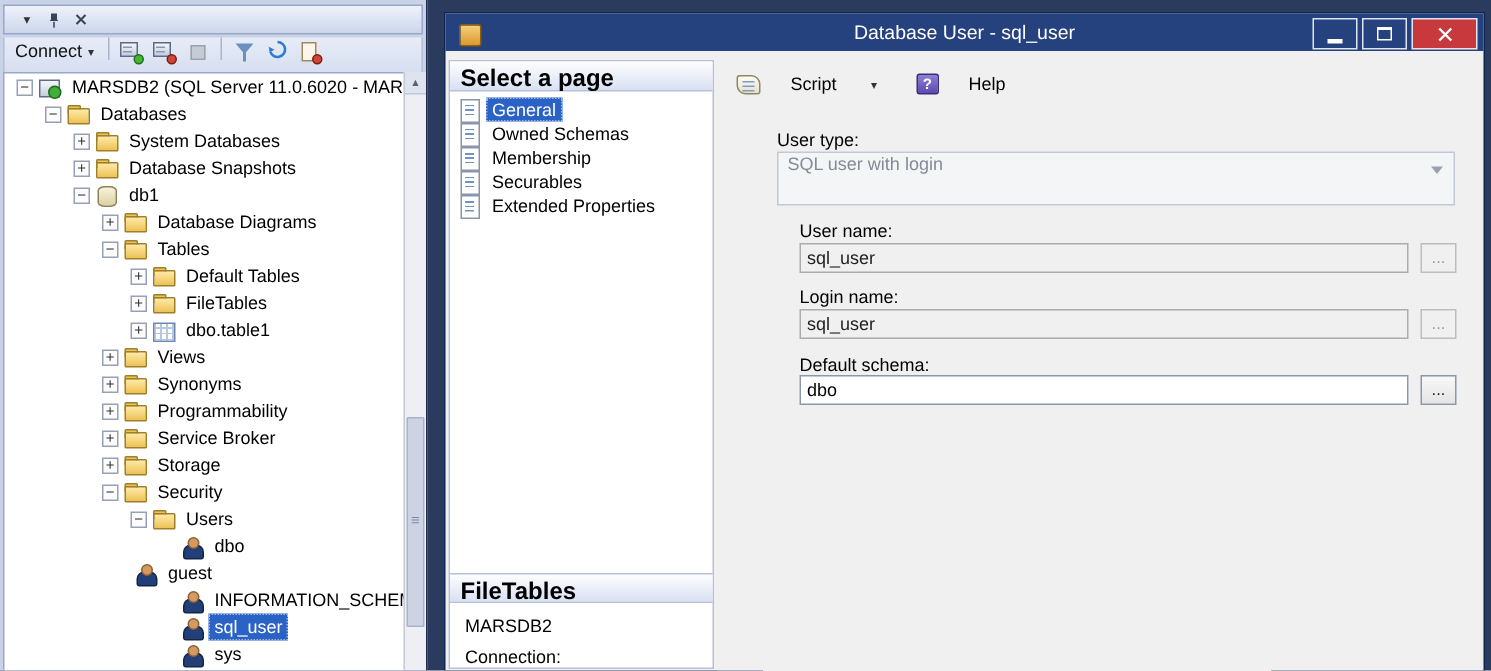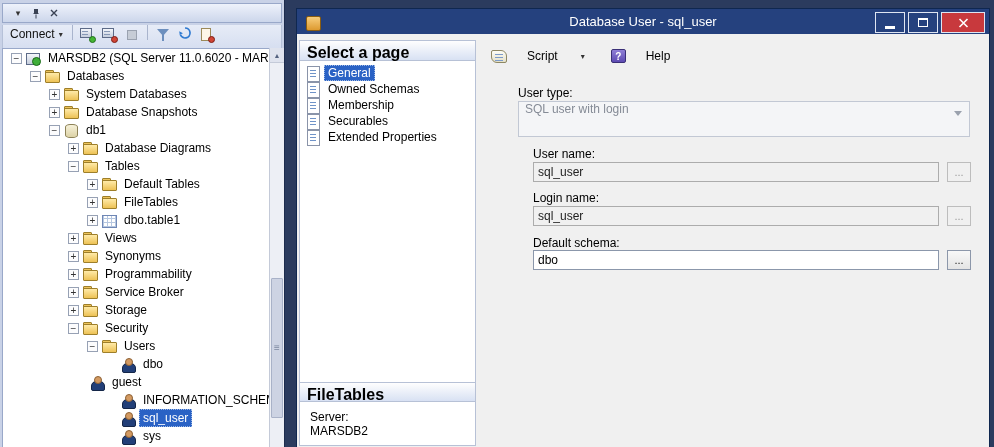--- a/index.html
+++ b/index.html
@@ -329,21 +329,20 @@
             <span class="mini mini-page"></span>
             <span class="pg-label">Securables</span>
           </div>
           <div class="page-item">
             <span class="mini mini-page"></span>
             <span class="pg-label">Extended Properties</span>
           </div>
         </div>
       <div class="pane-header conn-header">FileTables</div>
       <div class="conn-info">
-        <div>Server:</div>
         <div>MARSDB2</div>
         <div class="conn-label">Connection:</div>
       </div>
     </div>
 
     <div class="main">
       <div class="dlg-toolbar">
         <button class="dlg-tb-btn">
           <span class="script-icon"></span>
           <span>Script</span>

